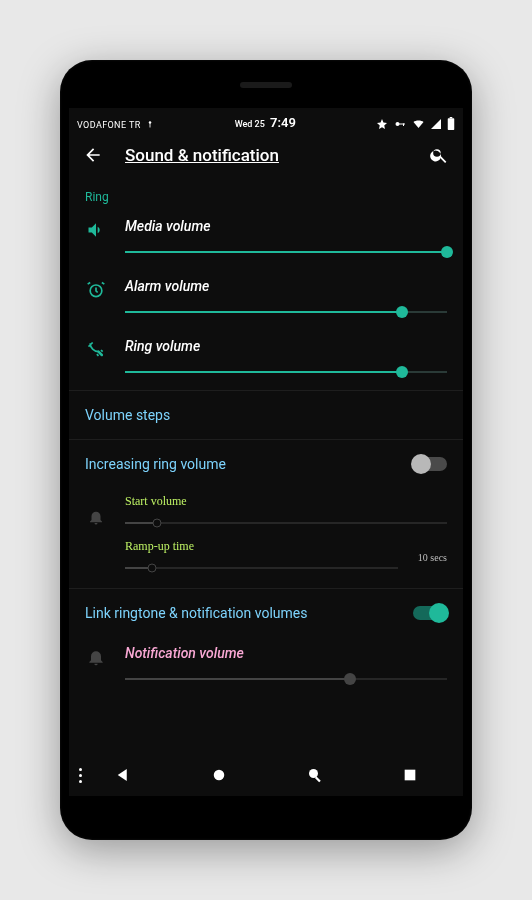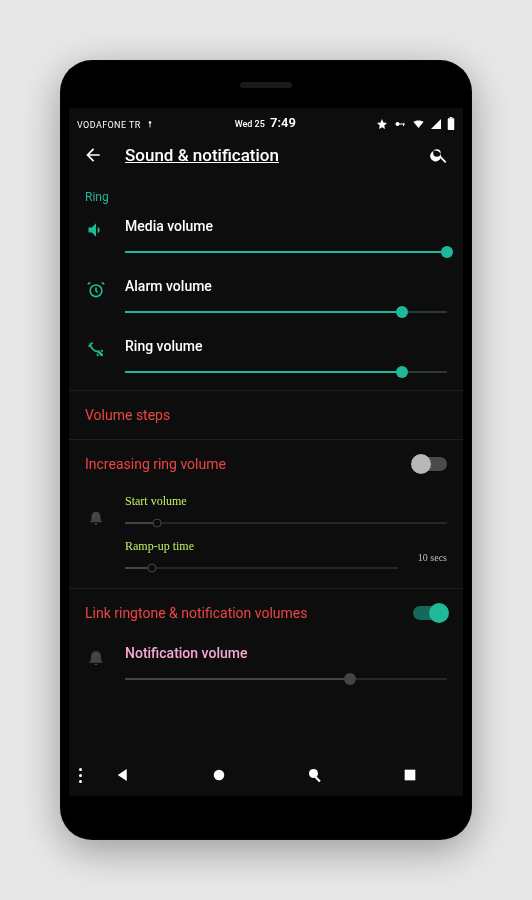--- a/index.html
+++ b/index.html
@@ -78,21 +78,21 @@
     gap: 18px;
   }
   .row .row-icon {
     width: 22px;
     display: flex;
     justify-content: center;
     padding-top: 2px;
     color: #1fb99a;
   }
   .row.dimmed .row-icon { color: #444; }
-  .row .row-body { flex: 1; }
+  .row .row-body { flex: 1; font-style: italic; }
   .row-title { font-size: 14px; font-weight: 500; color: #fff; margin-bottom: 10px; }
   .row.dimmed .row-title { color: #f9a8d4; }
   .slider {
     position: relative;
     height: 16px;
     display: flex;
     align-items: center;
   }
   .slider .track {
     height: 2px;
@@ -117,21 +117,21 @@
   }
   .slider.dimmed .track { background: #262626; }
   .slider.dimmed .fill { background: #444; }
   .slider.dimmed .thumb { background: #444; }
   .slider.small .thumb { width: 9px; height: 9px; border: 1px solid #1fb99a; background: #0d0d0d; }
   .slider.small.dimmed .thumb { border-color: #444; }
 
   .simple-item {
     padding: 14px 16px;
     font-size: 14px;
-    color: #ef4444;
+    color: #7dd3fc;
     display: flex;
     align-items: center;
     justify-content: space-between;
   }
   .switch {
     width: 34px;
     height: 14px;
     border-radius: 8px;
     position: relative;
   }

